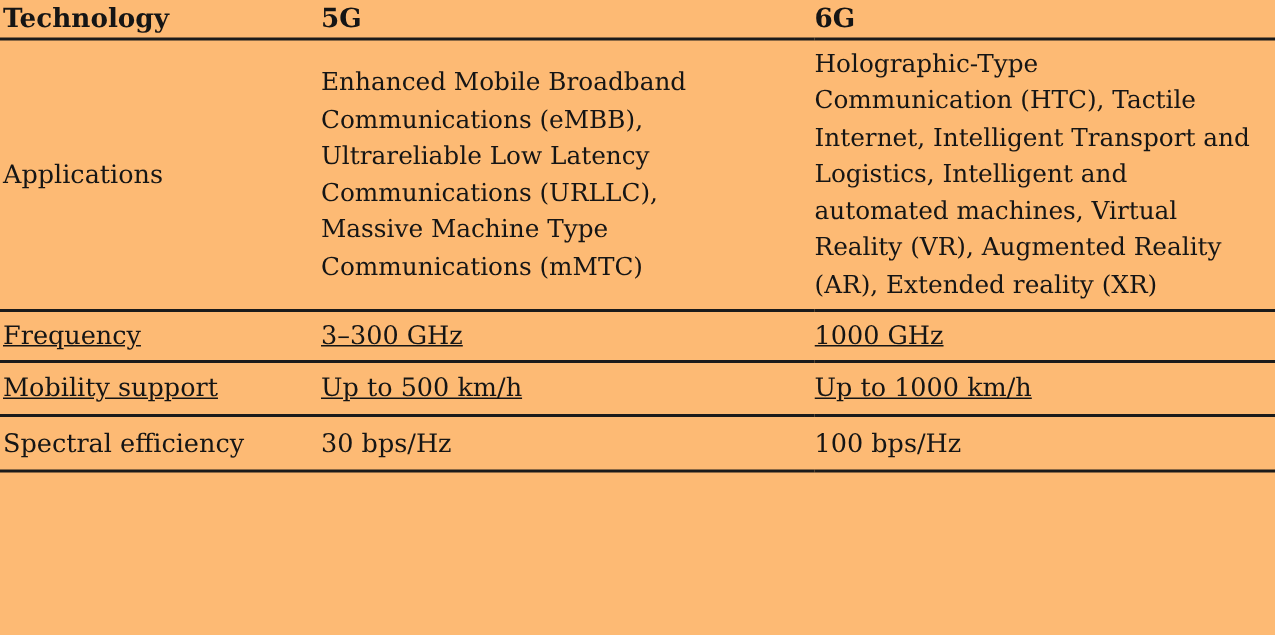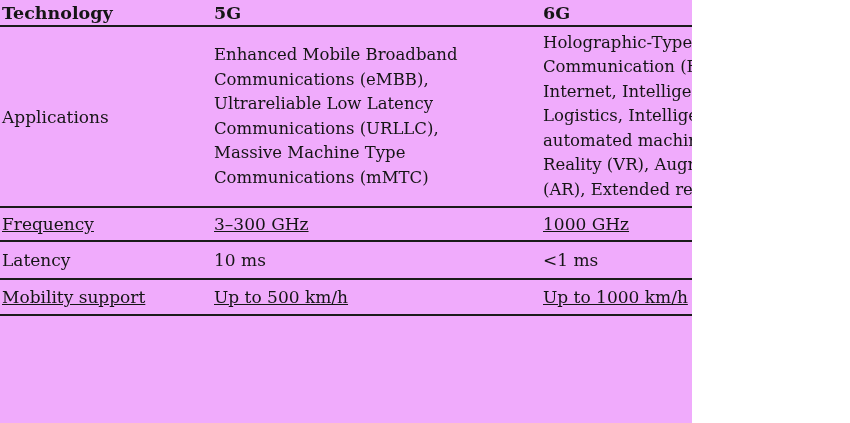--- a/index.html
+++ b/index.html
@@ -1,19 +1,19 @@
 <!DOCTYPE html>
 <html><head>
 <meta charset="utf-8">
 <style>
   html, body { margin: 0; padding: 0; }
   .page {
-    width: 692px;
+    width: 850px;
     height: 423px;
-    background: #f0abfc;
+    background: #fdba74;
     overflow: hidden;
     font-family: "DejaVu Serif", "Liberation Serif", serif;
     color: #151515;
   }
   table.cmp {
     border-collapse: collapse;
     table-layout: fixed;
     width: 850px;
   }
   col.c1 { width: 214px; }
@@ -78,25 +78,25 @@
 Logistics, Intelligent and
 automated machines, Virtual
 Reality (VR), Augmented Reality
 (AR), Extended reality (XR)</td>
       </tr>
       <tr class="r2">
         <td>Frequency</td>
         <td>3–300 GHz</td>
         <td>1000 GHz</td>
       </tr>
-      <tr class="r3">
-        <td>Latency</td>
-        <td>10 ms</td>
-        <td>&lt;1 ms</td>
-      </tr>
       <tr class="r4">
         <td>Mobility support</td>
         <td>Up to 500 km/h</td>
         <td>Up to 1000 km/h</td>
+      </tr>
+      <tr class="r5">
+        <td>Spectral efficiency</td>
+        <td>30 bps/Hz</td>
+        <td>100 bps/Hz</td>
       </tr>
     </tbody>
   </table>
 </div>
 
 </body></html>

